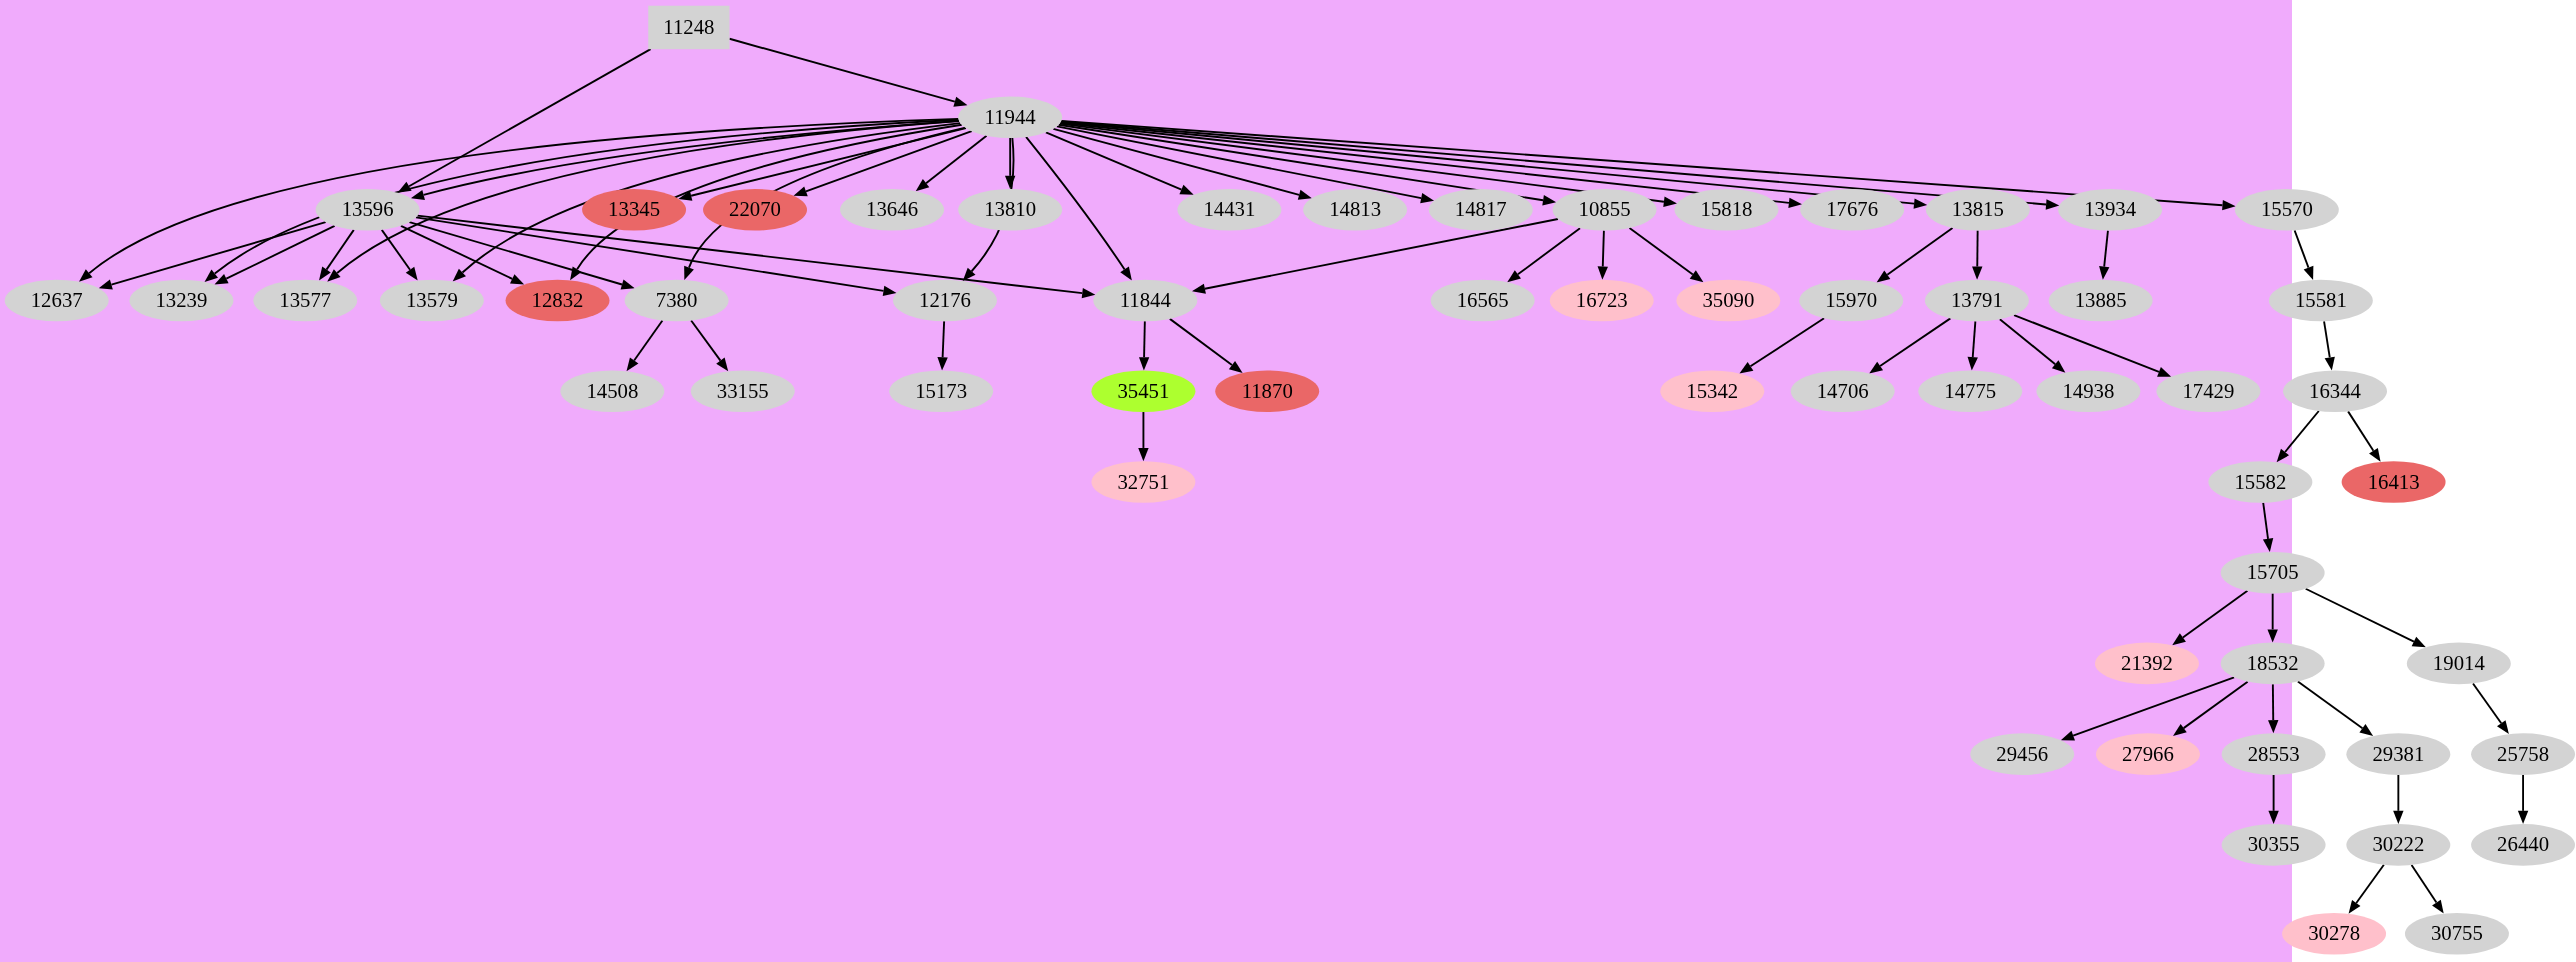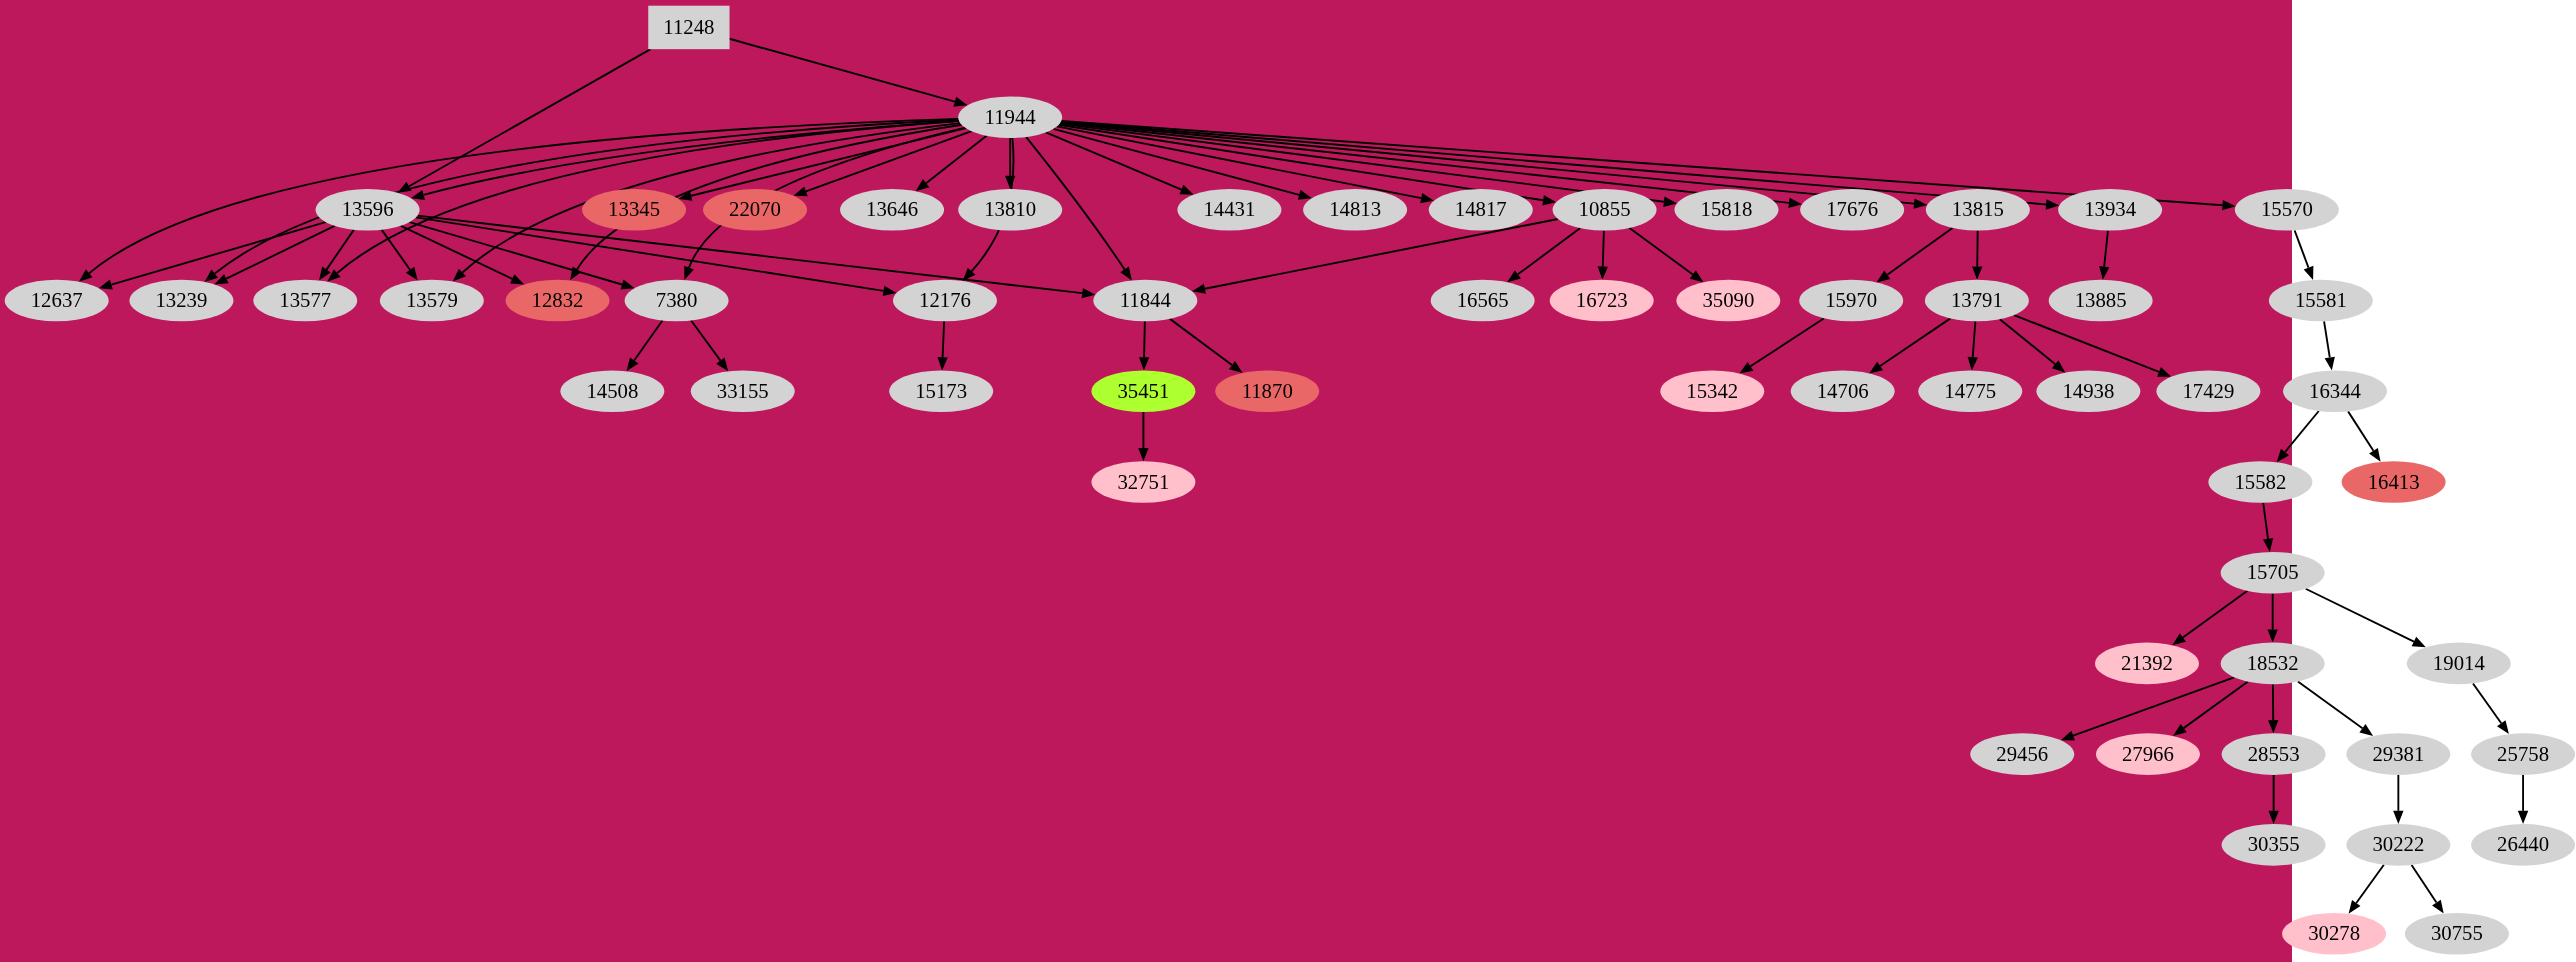--- a/index.html
+++ b/index.html
@@ -3,21 +3,21 @@
 <meta charset="utf-8">
 <style>
   html, body {
     margin: 0;
     padding: 0;
     background: #ffffff;
   }
   .graph-wrap {
     width: 2292px;
     height: 963px;
-    background: #be185d;
+    background: #f0abfc;
     position: relative;
     font-family: "Liberation Serif", "DejaVu Serif", serif;
   }
   svg { display: block; }
   .node-label {
     font-family: "Liberation Serif", "DejaVu Serif", serif;
     font-size: 22px;
     fill: #000000;
     text-anchor: middle;
     pointer-events: none;

